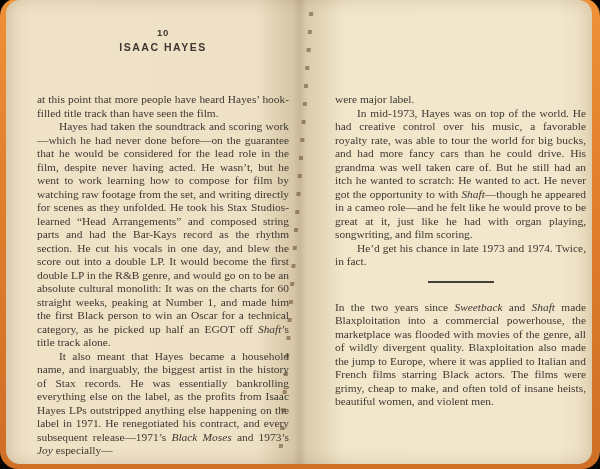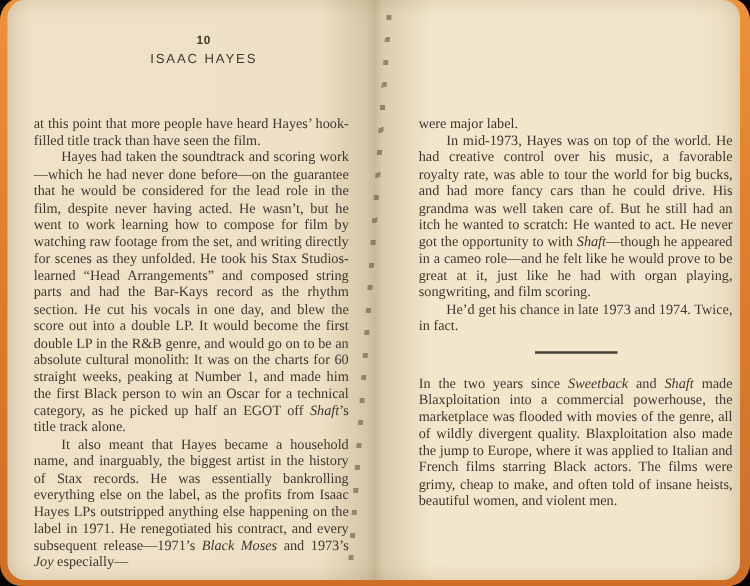--- a/index.html
+++ b/index.html
@@ -40,30 +40,30 @@
       rgba(0,0,0,0) 10px, rgba(0,0,0,0) 18px);
   }
   .page-head{position:absolute;top:27px;text-align:center;}
   .left  .page-head{left:31px;width:252px;}
   .right .page-head{left:329px;width:251px;}
   .pagenum{
     font-family:"Liberation Sans", sans-serif;font-weight:700;
     font-size:9.5px;letter-spacing:0.6px;color:var(--ink,#443e37);
   }
   .runhead{
-    font-family:"Liberation Sans", sans-serif;font-weight:400;
+    font-family:"Liberation Sans", sans-serif;font-weight:700;
     font-size:10.5px;letter-spacing:1.5px;color:var(--ink,#443e37);
     margin-top:3px;
   }
   .page-body{
     position:absolute;top:93px;
     font-size:11.4px;line-height:13.5px;color:var(--ink,#3d372f);
     text-align:justify;
   }
-  .left  .page-body{left:21px;width:252px;}
+  .left  .page-body{left:31px;width:252px;}
   .right .page-body{left:329px;width:251px;}
   .page-body p{margin:0;}
   .page-body p.indent{text-indent:22px;}
   .page-body i{font-style:italic;}
   .divider{width:66px;height:2px;background:#46403a;margin:12px auto 18px;}
 </style>
 </head>
 <body>
 
 <div class="cover"></div>

